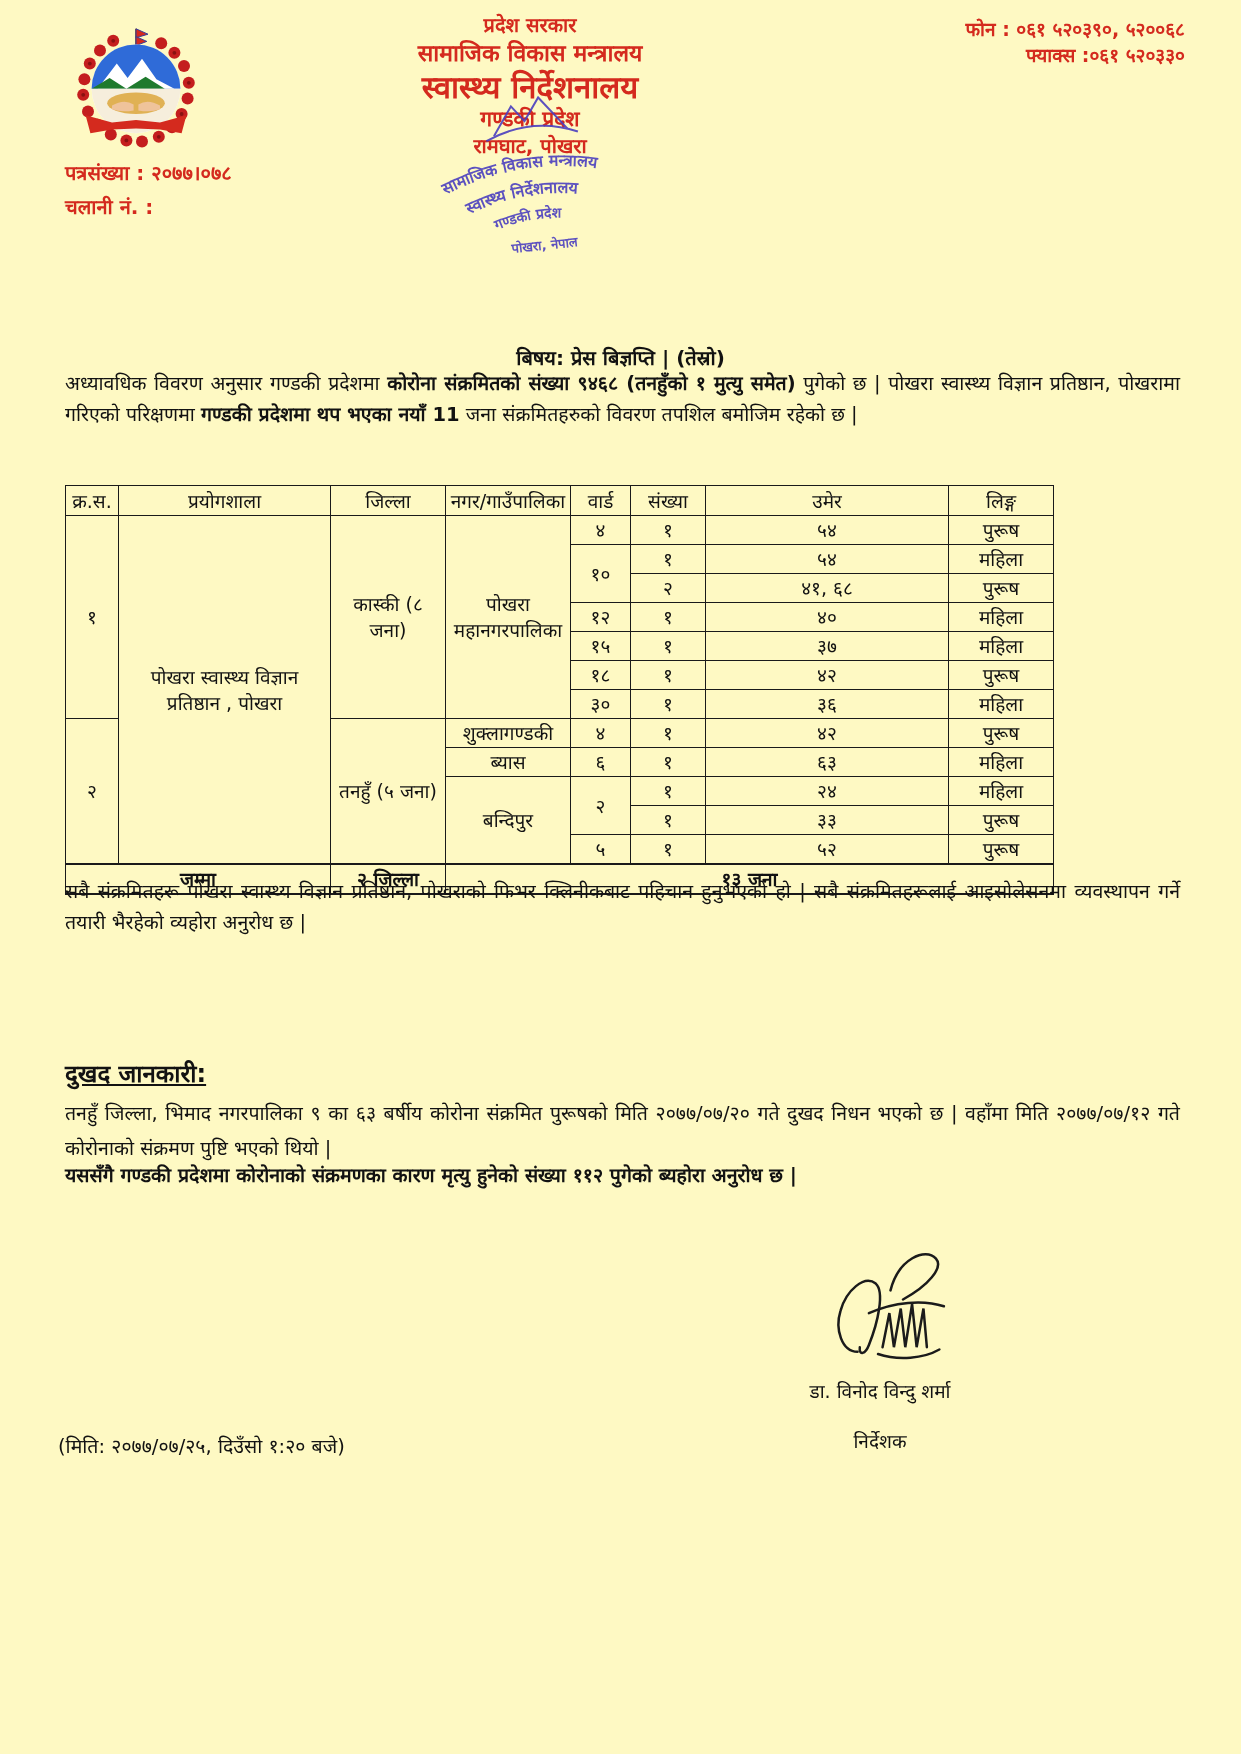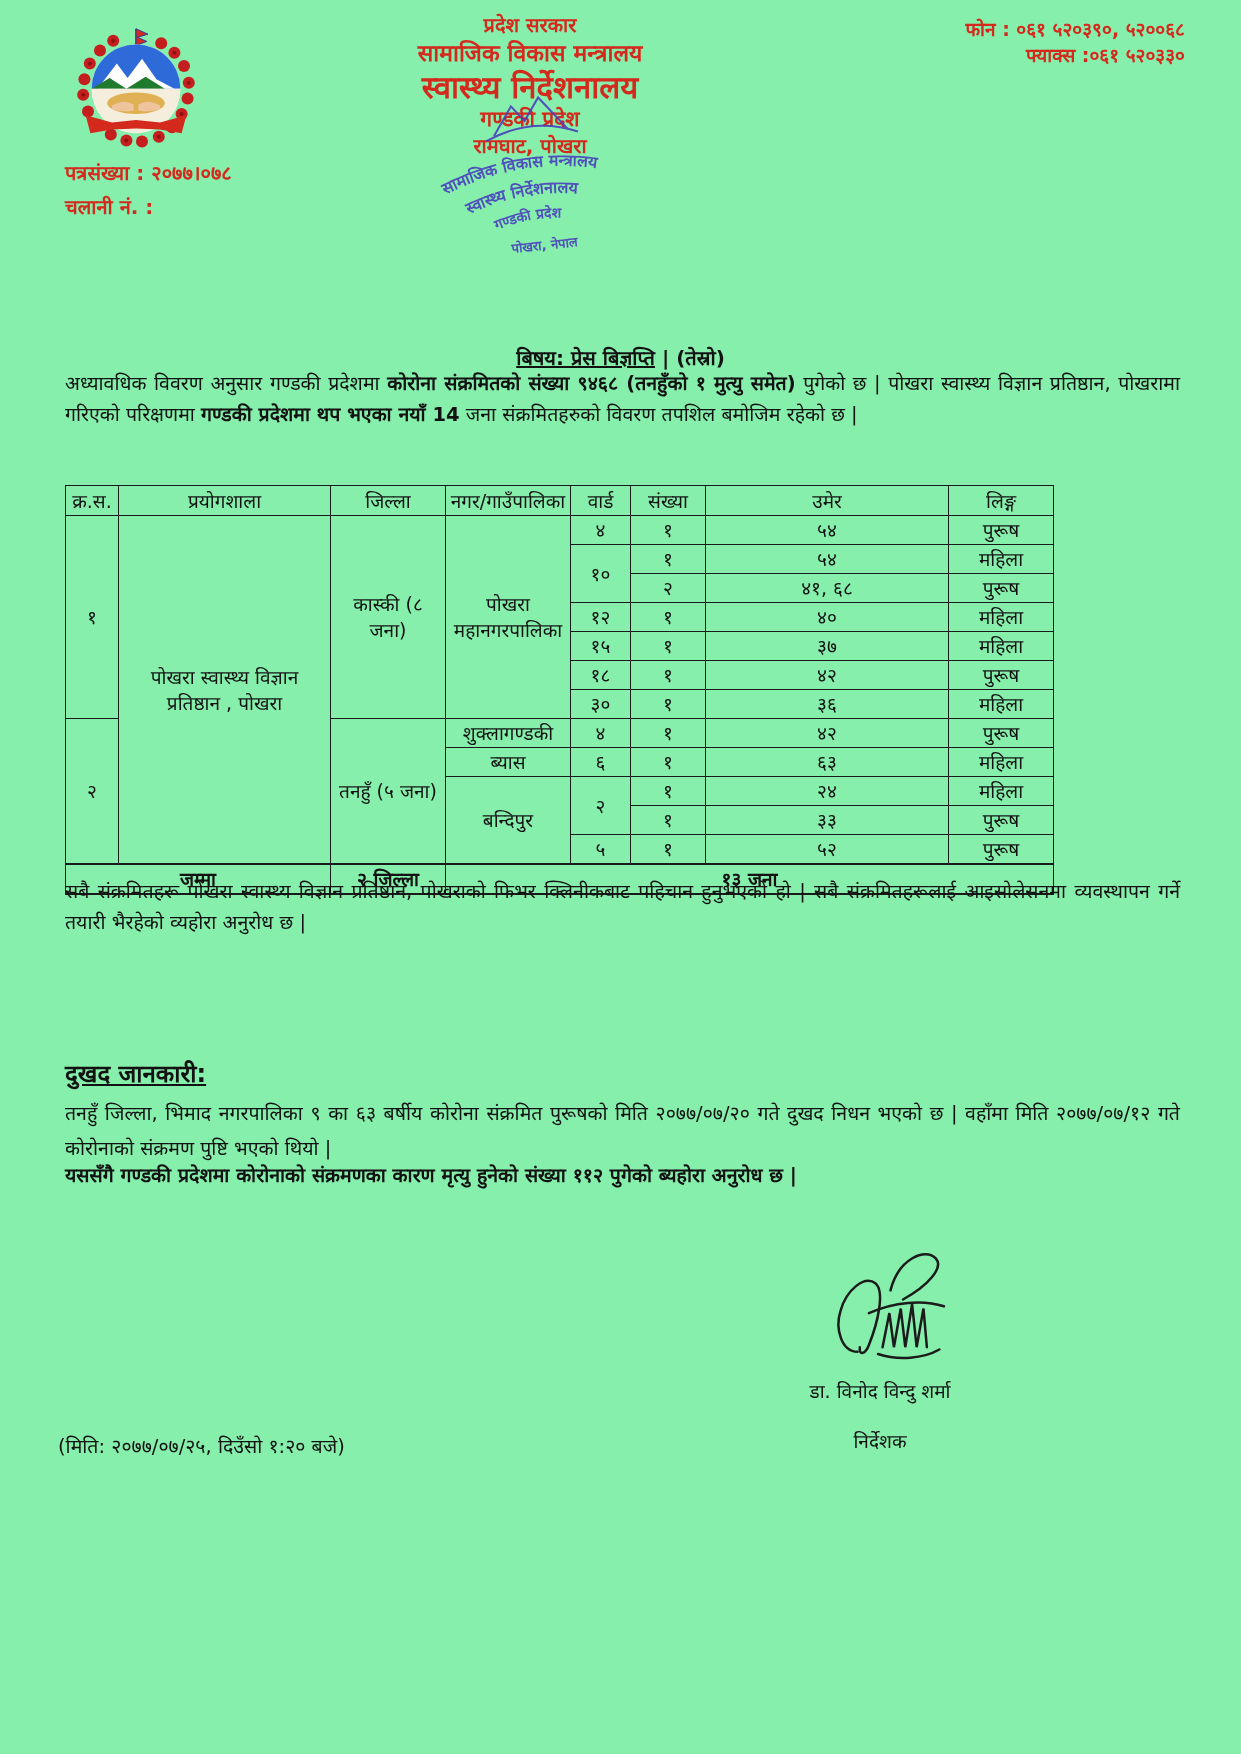--- a/index.html
+++ b/index.html
@@ -1,37 +1,37 @@
 <!DOCTYPE html>
 <html><head>
 <meta charset="utf-8">
 <style>
   * { margin:0; padding:0; box-sizing:border-box; }
   html,body { background:#ffffff; }
   .page {
-    position:relative; width:1241px; height:1754px; background:#86efac;
+    position:relative; width:1241px; height:1754px; background:#fef9c3;
     font-family:"DejaVu Sans","Liberation Sans",sans-serif; color:#121212; overflow:hidden;
   }
   .abs { position:absolute; }
 
   
   .lh-center { left:305px; top:12px; width:450px; text-align:center; color:#d42a1e; font-weight:bold; }
   .lh-gov   { font-size:20px; line-height:26px; }
   .lh-min   { font-size:23px; line-height:30px; }
   .lh-dir   { font-size:31px; line-height:38px; }
   .lh-prov  { font-size:21px; line-height:27px; }
   .lh-addr  { font-size:20px; line-height:26px; }
   .contact  { right:56px; top:16px; text-align:right; color:#d42a1e; font-weight:bold; font-size:19px; line-height:26px; }
   .refs     { left:65px; top:156px; color:#d42a1e; font-weight:bold; font-size:20px; line-height:34px; }
 
   .stamp { left:430px; top:88px; width:215px; height:170px; transform:rotate(-6deg); opacity:.9; pointer-events:none; }
 
   
   .subject { left:63px; top:344px; width:1115px; text-align:center; font-size:20px; font-weight:bold; }
-  .subject .u { text-decoration:underline; }
+  .subject .u { }
   .para { left:65px; width:1115px; font-size:19.5px; line-height:31px; text-align:justify; }
   .p-intro { top:368px; }
   .p-after { top:876px; }
   .sad-head { left:65px; top:1056px; font-size:24px; font-weight:bold; text-decoration:underline; }
   .p-sad  { top:1096px; line-height:35px; }
   .p-sadbold { top:1160px; font-weight:bold; }
 
   
   table.covid { position:absolute; left:65px; top:485px; width:988px; border-collapse:collapse; font-size:19px; table-layout:fixed; }
   table.covid th, table.covid td { border:1.6px solid #1a1a1a; text-align:center; vertical-align:middle; padding:1px 4px; font-weight:normal; }
@@ -144,21 +144,21 @@
     </g>
   </svg>
 
   <div class="abs subject">
     <span class="u">बिषय: प्रेस बिज्ञप्ति</span>
     <span> </span>
     <span>| (तेस्रो)</span>
   </div>
 
   <div class="abs para p-intro">
-    <span>अध्यावधिक विवरण अनुसार गण्डकी प्रदेशमा </span><b>कोरोना संक्रमितको संख्या ९४६८ (तनहुँको १ मुत्यु समेत)</b><span> पुगेको छ | पोखरा स्वास्थ्य विज्ञान प्रतिष्ठान, पोखरामा गरिएको परिक्षणमा </span><b>गण्डकी  प्रदेशमा थप भएका नयाँ 14</b><span> जना संक्रमितहरुको विवरण तपशिल बमोजिम रहेको छ |</span>
+    <span>अध्यावधिक विवरण अनुसार गण्डकी प्रदेशमा </span><b>कोरोना संक्रमितको संख्या ९४६८ (तनहुँको १ मुत्यु समेत)</b><span> पुगेको छ | पोखरा स्वास्थ्य विज्ञान प्रतिष्ठान, पोखरामा गरिएको परिक्षणमा </span><b>गण्डकी  प्रदेशमा थप भएका नयाँ 11</b><span> जना संक्रमितहरुको विवरण तपशिल बमोजिम रहेको छ |</span>
   </div>
 
   <table class="covid">
     <colgroup>
       <col class="c-sn">
         <col class="c-lab">
         <col class="c-dist">
         <col class="c-muni">
       <col class="c-ward">
         <col class="c-cnt">

